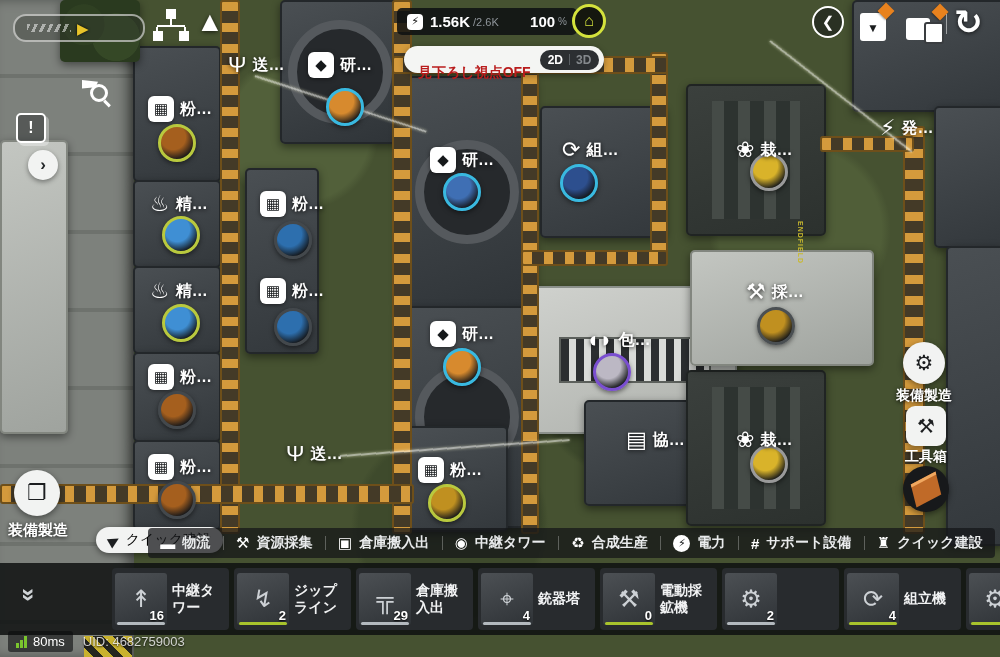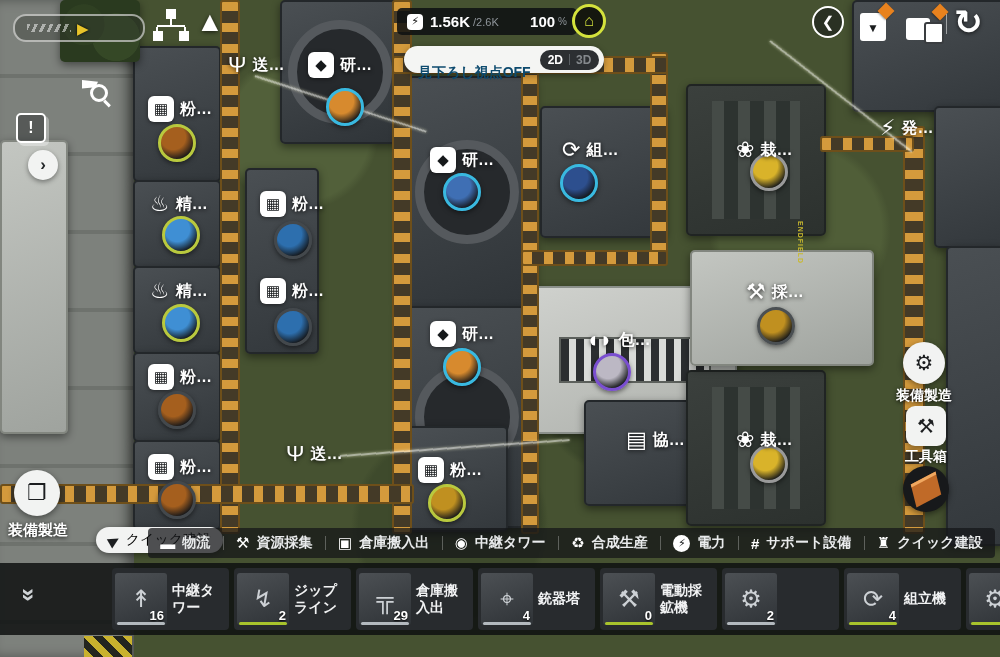--- a/index.html
+++ b/index.html
@@ -63,21 +63,21 @@
     display:inline-flex;align-items:center;justify-content:center;margin-right:7px;}
   .energy .val{color:#fff;font-size:15px;font-weight:bold;}
   .energy .max{color:#8f959a;font-size:11px;margin-left:3px;}
   .energy .pct{margin-left:auto;color:#fff;font-size:15px;font-weight:bold;}
   .energy .pctu{color:#8f959a;font-size:10px;margin-left:3px;}
   .ybadge{position:absolute;left:572px;top:4px;width:34px;height:34px;border-radius:50%;z-index:10;
     background:#15170f;border:3px solid #d4e23c;color:#d4e23c;font-size:16px;font-weight:bold;
     display:flex;align-items:center;justify-content:center;box-sizing:border-box;}
   .viewpill{position:absolute;left:404px;top:46px;height:27px;border-radius:15px;background:#f4f5f3;
     display:flex;align-items:center;z-index:9;padding:0 5px 0 14px;box-shadow:0 2px 6px rgba(0,0,0,.4);}
-  .viewpill .vlabel{color:#0c4a6e;font-size:14px;font-weight:bold;margin-right:9px;margin-top:27px;}
+  .viewpill .vlabel{color:#b91c1c;font-size:14px;font-weight:bold;margin-right:9px;margin-top:27px;}
   .modecap{background:#2c2f32;border-radius:11px;height:20px;display:flex;align-items:center;padding:0 8px;gap:6px;}
   .modecap .m2d{color:#fff;font-size:12px;font-weight:bold;}
   .modecap .sep{width:1px;height:11px;background:#5a5f63;}
   .modecap .m3d{color:#85898d;font-size:12px;font-weight:bold;}
   .backbtn{position:absolute;left:812px;top:6px;width:32px;height:32px;border-radius:50%;
     border:2px solid #fff;background:rgba(20,22,24,.55);color:#fff;display:flex;align-items:center;
     justify-content:center;font-size:15px;font-weight:bold;z-index:9;box-sizing:border-box;}
   .tr-icon{position:absolute;z-index:9;}
   .badge{position:absolute;width:12px;height:12px;background:#e8821e;transform:rotate(45deg);
     right:-4px;top:-4px;box-shadow:0 1px 2px rgba(0,0,0,.4);}
@@ -449,13 +449,24 @@
           <div class="thumb">⟳<span class="cnt">4</span><span class="ul" style="background: rgb(168, 195, 44);"></span></div>
           <span class="hlabel">組立機</span>
         </div>
         <div class="hitem">
           <div class="thumb">⚙<span class="ul" style="background: rgb(168, 195, 44);"></span></div>
           <span class="hlabel"></span>
         </div>
       </div>
   </div>
 
+  <div class="status">
+    <span class="pingchip">
+      <span class="bars">
+        <i style="height:5px;"></i>
+          <i style="height:8px;"></i>
+          <i style="height:12px;"></i>
+      </span>
+      <span class="ping">80ms</span>
+    </span>
+    <span class="uid">UID: 4682759003</span>
+  </div>
 </div>
 
 </body></html>

